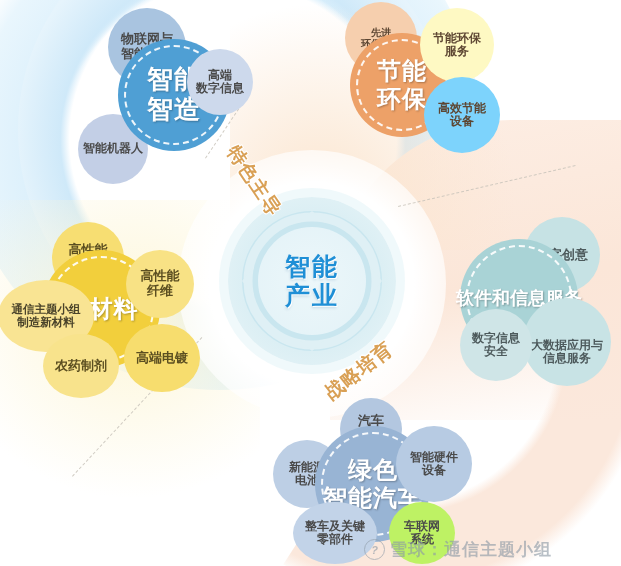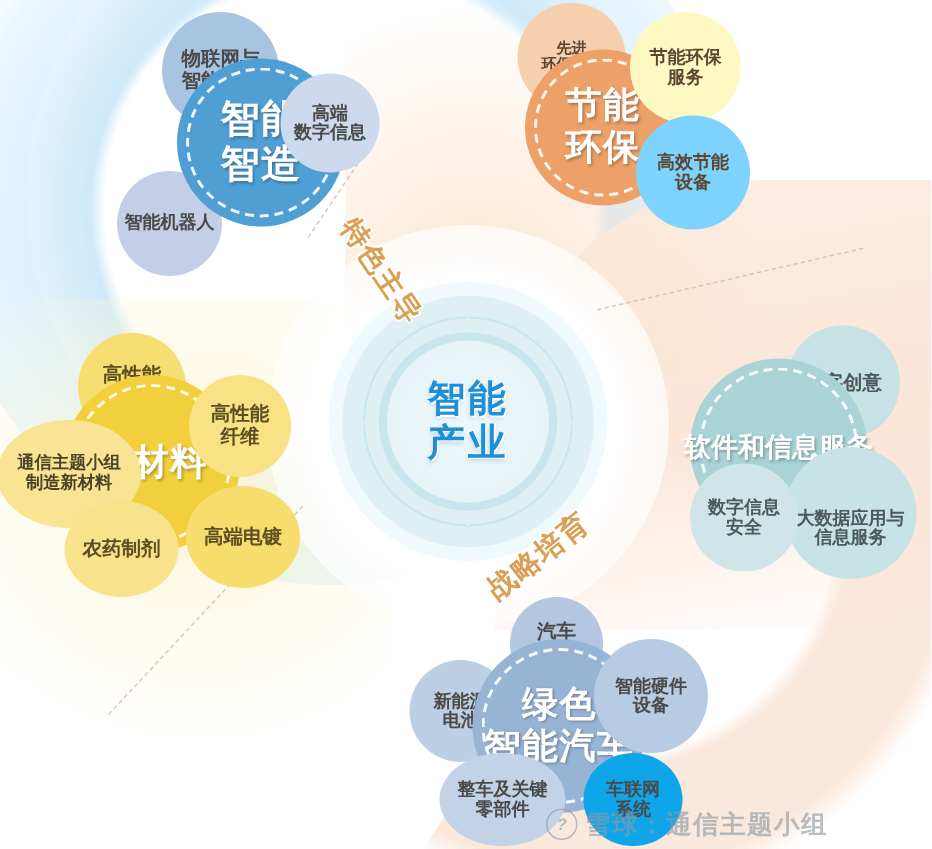--- a/index.html
+++ b/index.html
@@ -304,21 +304,21 @@
       </span>
     </div>
 
     <div class="bubble front" style="left:28px;top:104px;width:84px;height:62px;background:#c2d3e8;font-size:12px;border-radius:50%;">
       <span>
         <em style="font-style:normal;display:block;">整车及关键</em>
         <em style="font-style:normal;display:block;">零部件</em>
       </span>
     </div>
 
-    <div class="bubble front" style="left:124px;top:104px;width:66px;height:62px;background:#0ea5e9;font-size:12px;">
+    <div class="bubble front" style="left:124px;top:104px;width:66px;height:62px;background:#bef264;font-size:12px;">
       <span>
         <em style="font-style:normal;display:block;">车联网</em>
         <em style="font-style:normal;display:block;">系统</em>
       </span>
     </div>
 
     <div class="main-circle" style="left:50px;top:28px;width:116px;height:116px;background:#98b4d4;font-size:24px;">
       <span>
         <em style="font-style:normal;display:block;">绿色</em>
         <em style="font-style:normal;display:block;">智能汽车</em>

